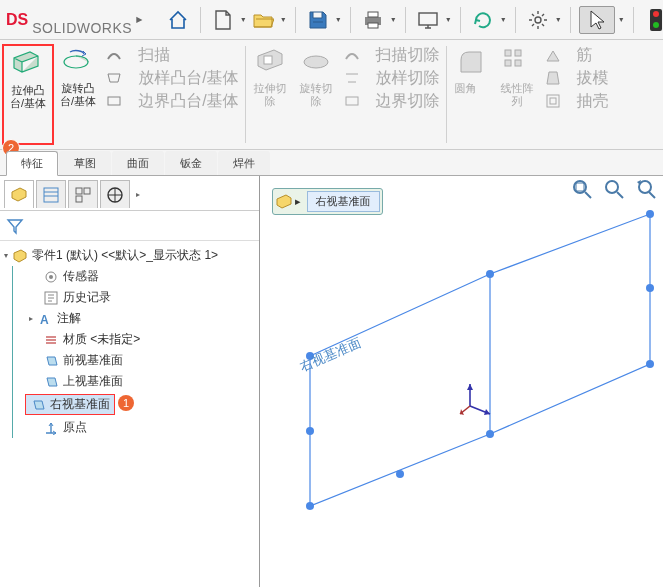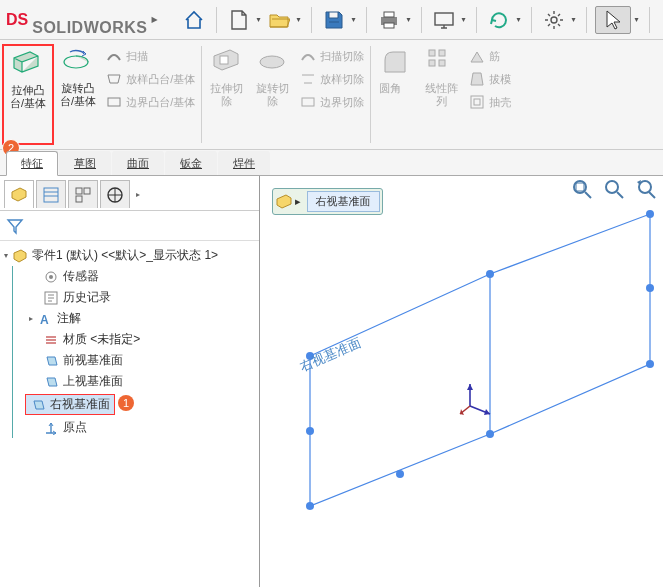--- a/index.html
+++ b/index.html
@@ -1,36 +1,36 @@
 <!DOCTYPE html>
 <html><head>
 <meta charset="utf-8">
 <style>
   * { margin: 0; padding: 0; box-sizing: border-box; font-family: "Microsoft YaHei", Arial, sans-serif; }
   body { background: #fff; width: 663px; height: 587px; overflow: hidden; font-size: 11px; color: #333; }
   .topbar { height: 40px; background: #f5f5f5; border-bottom: 1px solid #ccc; display: flex; align-items: center; padding: 0 6px; }
   .logo { display: flex; align-items: center; gap: 4px; padding-right: 10px; }
   .logo-ds { color: #e31837; font-weight: bold; font-size: 16px; }
-  .logo-text { color: #777; font-weight: bold; font-size: 16px; letter-spacing: 0.5px; margin-top: 16px; }
+  .logo-text { color: #777; font-weight: normal; font-size: 14px; letter-spacing: 0.5px; margin-top: 16px; }
   .tb-group { display: flex; align-items: center; gap: 2px; height: 100%; }
   .tb-divider { width: 1px; height: 26px; background: #ccc; margin: 0 6px; }
   .tb-btn { width: 28px; height: 28px; display: flex; align-items: center; justify-content: center; border-radius: 2px; }
   .tb-dd { width: 8px; display:flex; align-items:center; justify-content:center; font-size:8px; color:#555;}
   .ribbon { height: 110px; background: #f5f5f5; border-bottom: 1px solid #ccc; display: flex; padding: 4px 2px; }
   .rib-item { display: flex; flex-direction: column; align-items: flex-start; justify-content: flex-start; padding: 2px 6px; text-align: center; font-size: 11px; line-height: 13px; }
   .rib-item.big { min-width: 46px; }
   .rib-item.dimmed { color: #aaa; }
   .rib-icon { width: 32px; height: 32px; margin-bottom: 4px; }
   .rib-stack { display: flex; flex-direction: column; gap: 1px; padding: 0 4px;}
-  .rib-row { display: flex; align-items: flex-end; gap: 4px; font-size: 11px; padding: 2px 0; height: 22px;}
+  .rib-row { display: flex; align-items: center; gap: 16px; font-size: 16px; padding: 2px 0; height: 22px;}
   .rib-row.dimmed { color: #aaa; }
   .rib-divider { width: 1px; background: #d0d0d0; margin: 2px 2px; }
   .highlight2 { border: 2px solid #f33; position: relative; }
   .badge2 { position: absolute; left: -2px; bottom: -14px; width: 18px; height:18px; background:#e63; color:#fff; border-radius:50%; display:flex; align-items:center;justify-content:center; font-size:11px; border:1px solid #fff;}
-  .tabsbar { height: 26px; background: #f5f5f5; display: flex; align-items: flex-end; padding-left: 6px; border-bottom: 1px solid #aaa; text-decoration: underline;}
+  .tabsbar { height: 26px; background: #f5f5f5; display: flex; align-items: flex-end; padding-left: 6px; border-bottom: 1px solid #aaa;}
   .tab { padding: 4px 14px; font-size: 11px; border: 1px solid transparent; border-bottom: none; background: #f0f0f0; margin-right: 1px; color: #444; border-radius: 3px 3px 0 0;}
   .tab.active { background: #fff; border: 1px solid #aaa; border-bottom: 1px solid #fff; position: relative; top: 1px;}
   .viewicons { position: absolute; right: 6px; top: 178px; display: flex; gap: 8px; z-index: 5;}
   .main { display: flex; height: calc(100% - 176px); }
   .leftpanel { width: 260px; border-right: 1px solid #999; background: #fff; display: flex; flex-direction: column;}
   .lp-tabs { display: flex; gap: 2px; padding: 4px 4px 2px; border-bottom: 1px solid #ccc;}
   .lp-tab { width: 30px; height: 28px; border: 1px solid #bbb; border-bottom: none; background: #eee; display:flex; align-items:center; justify-content:center;}
   .lp-tab.active { background:#fff;}
   .lp-filter { height: 30px; border-bottom: 1px solid #ddd; display:flex; align-items:center; padding: 0 6px;}
   .tree { padding: 4px 2px; font-size: 12px;}

